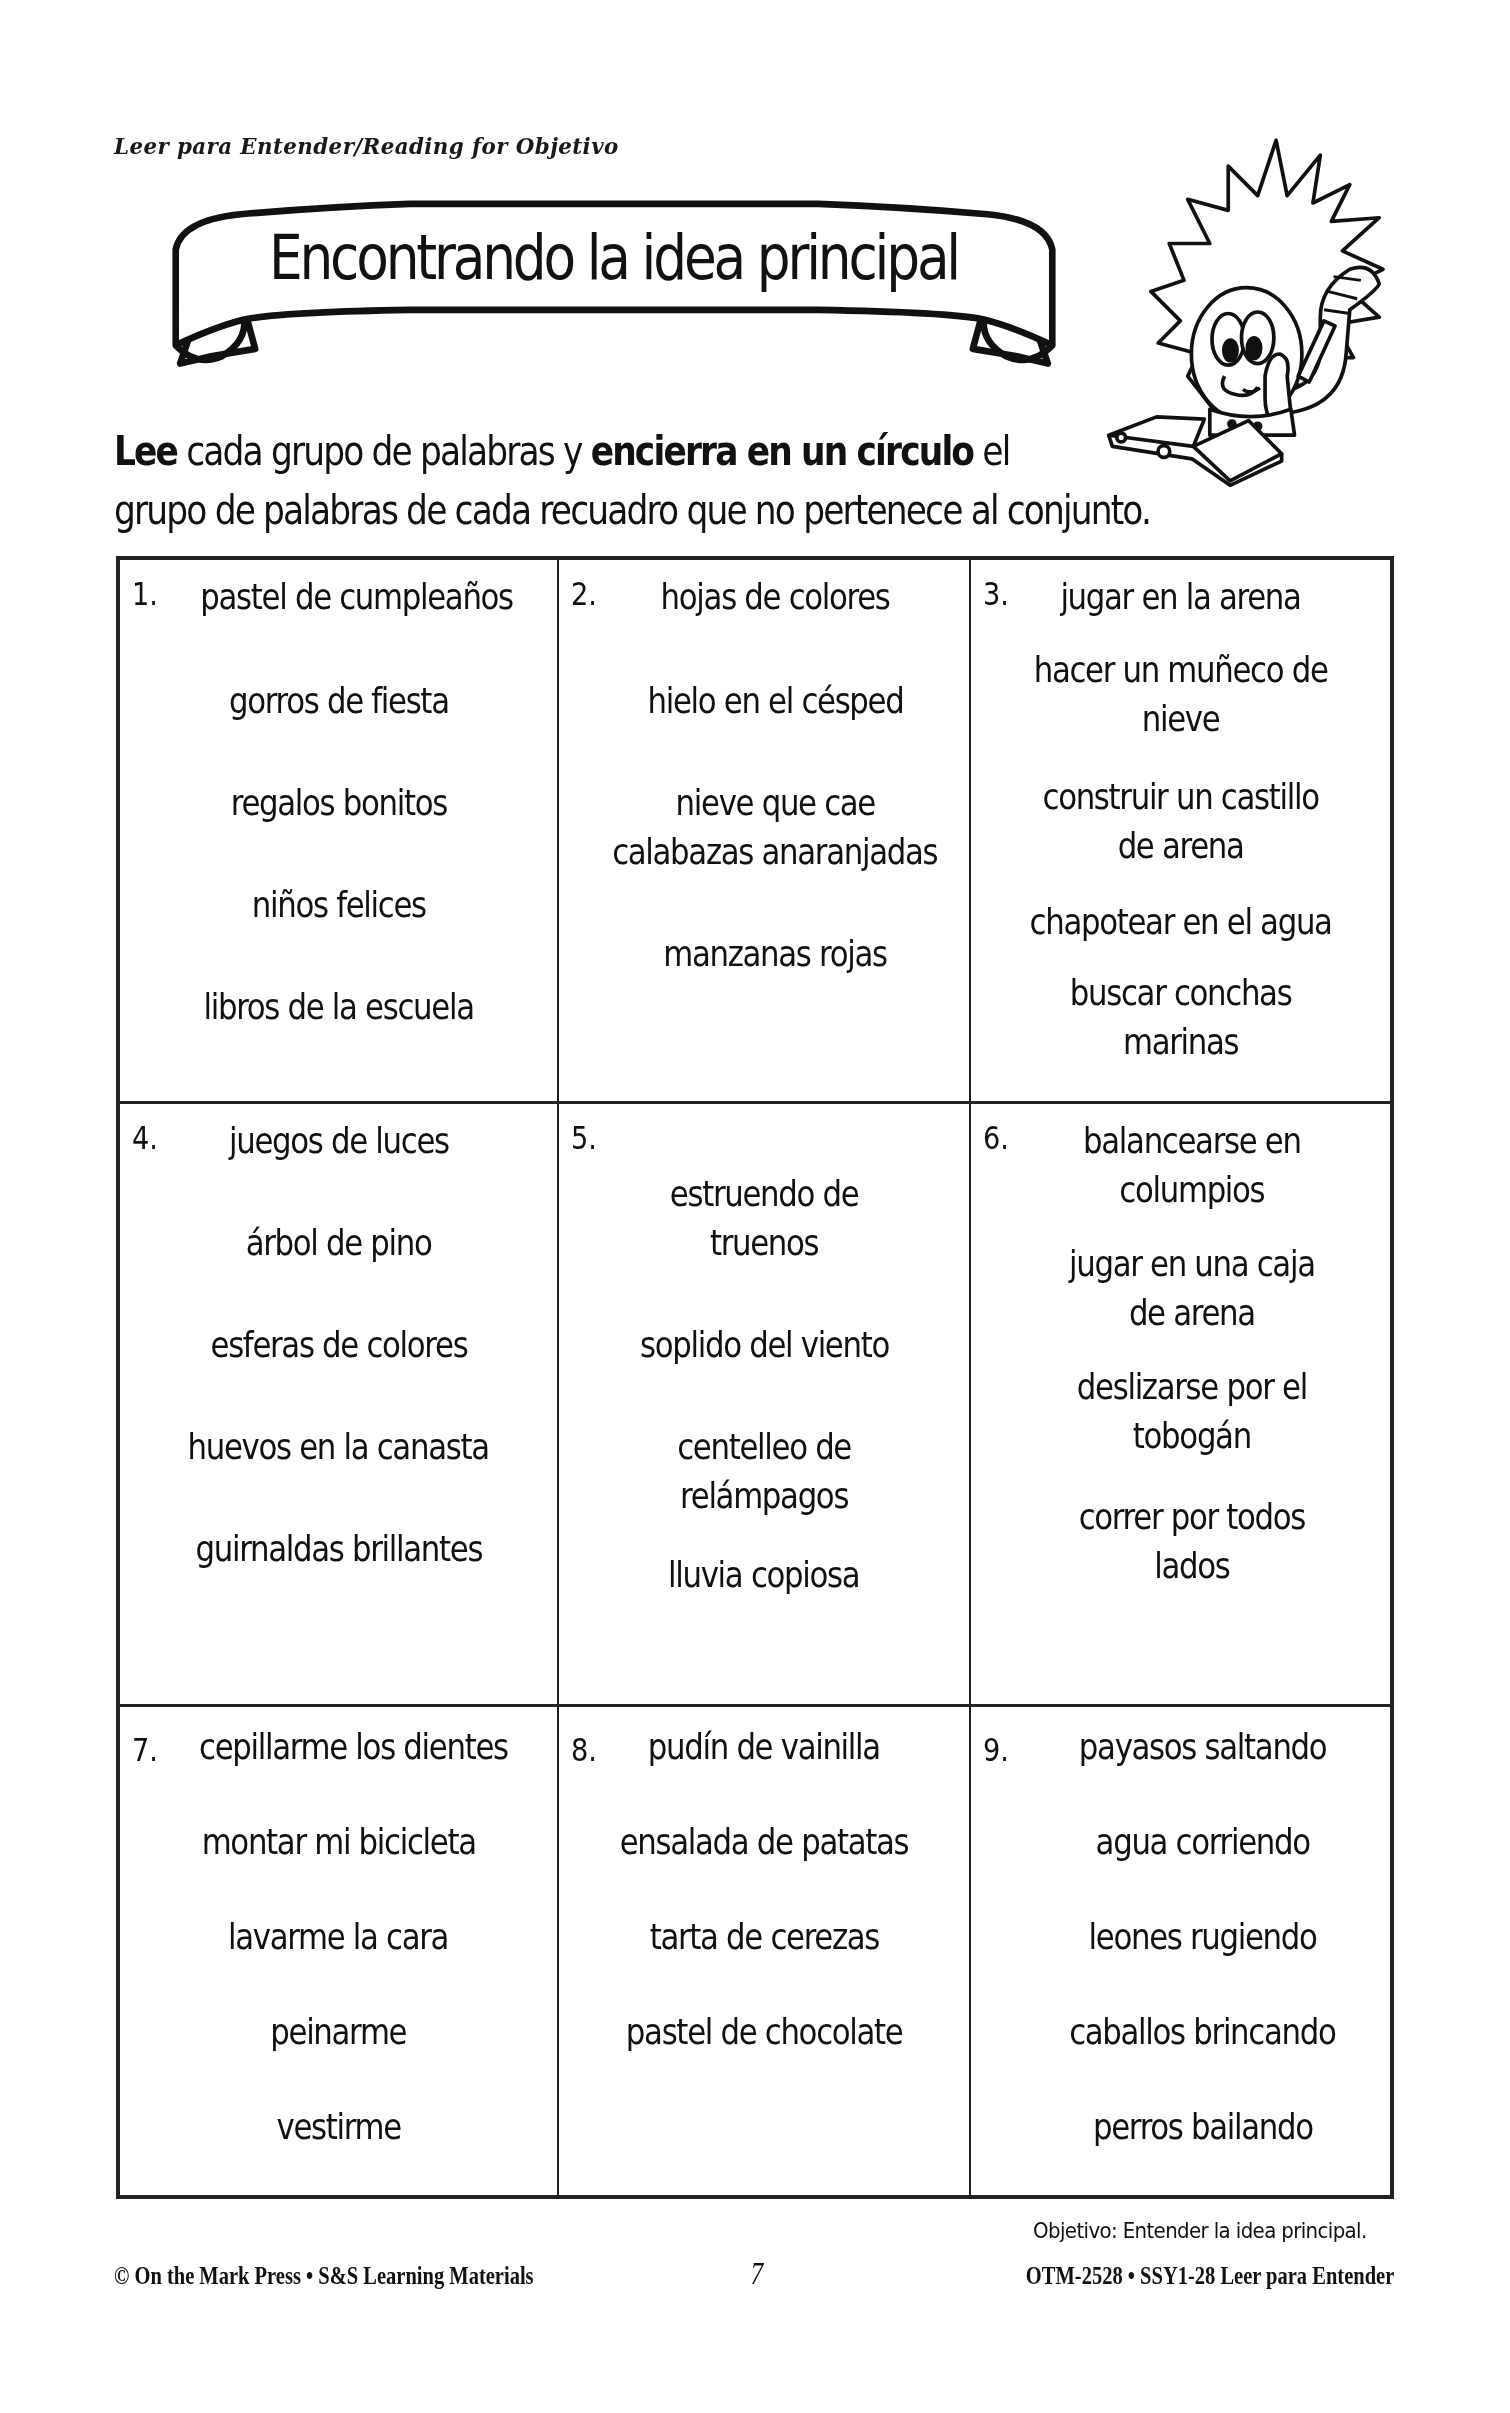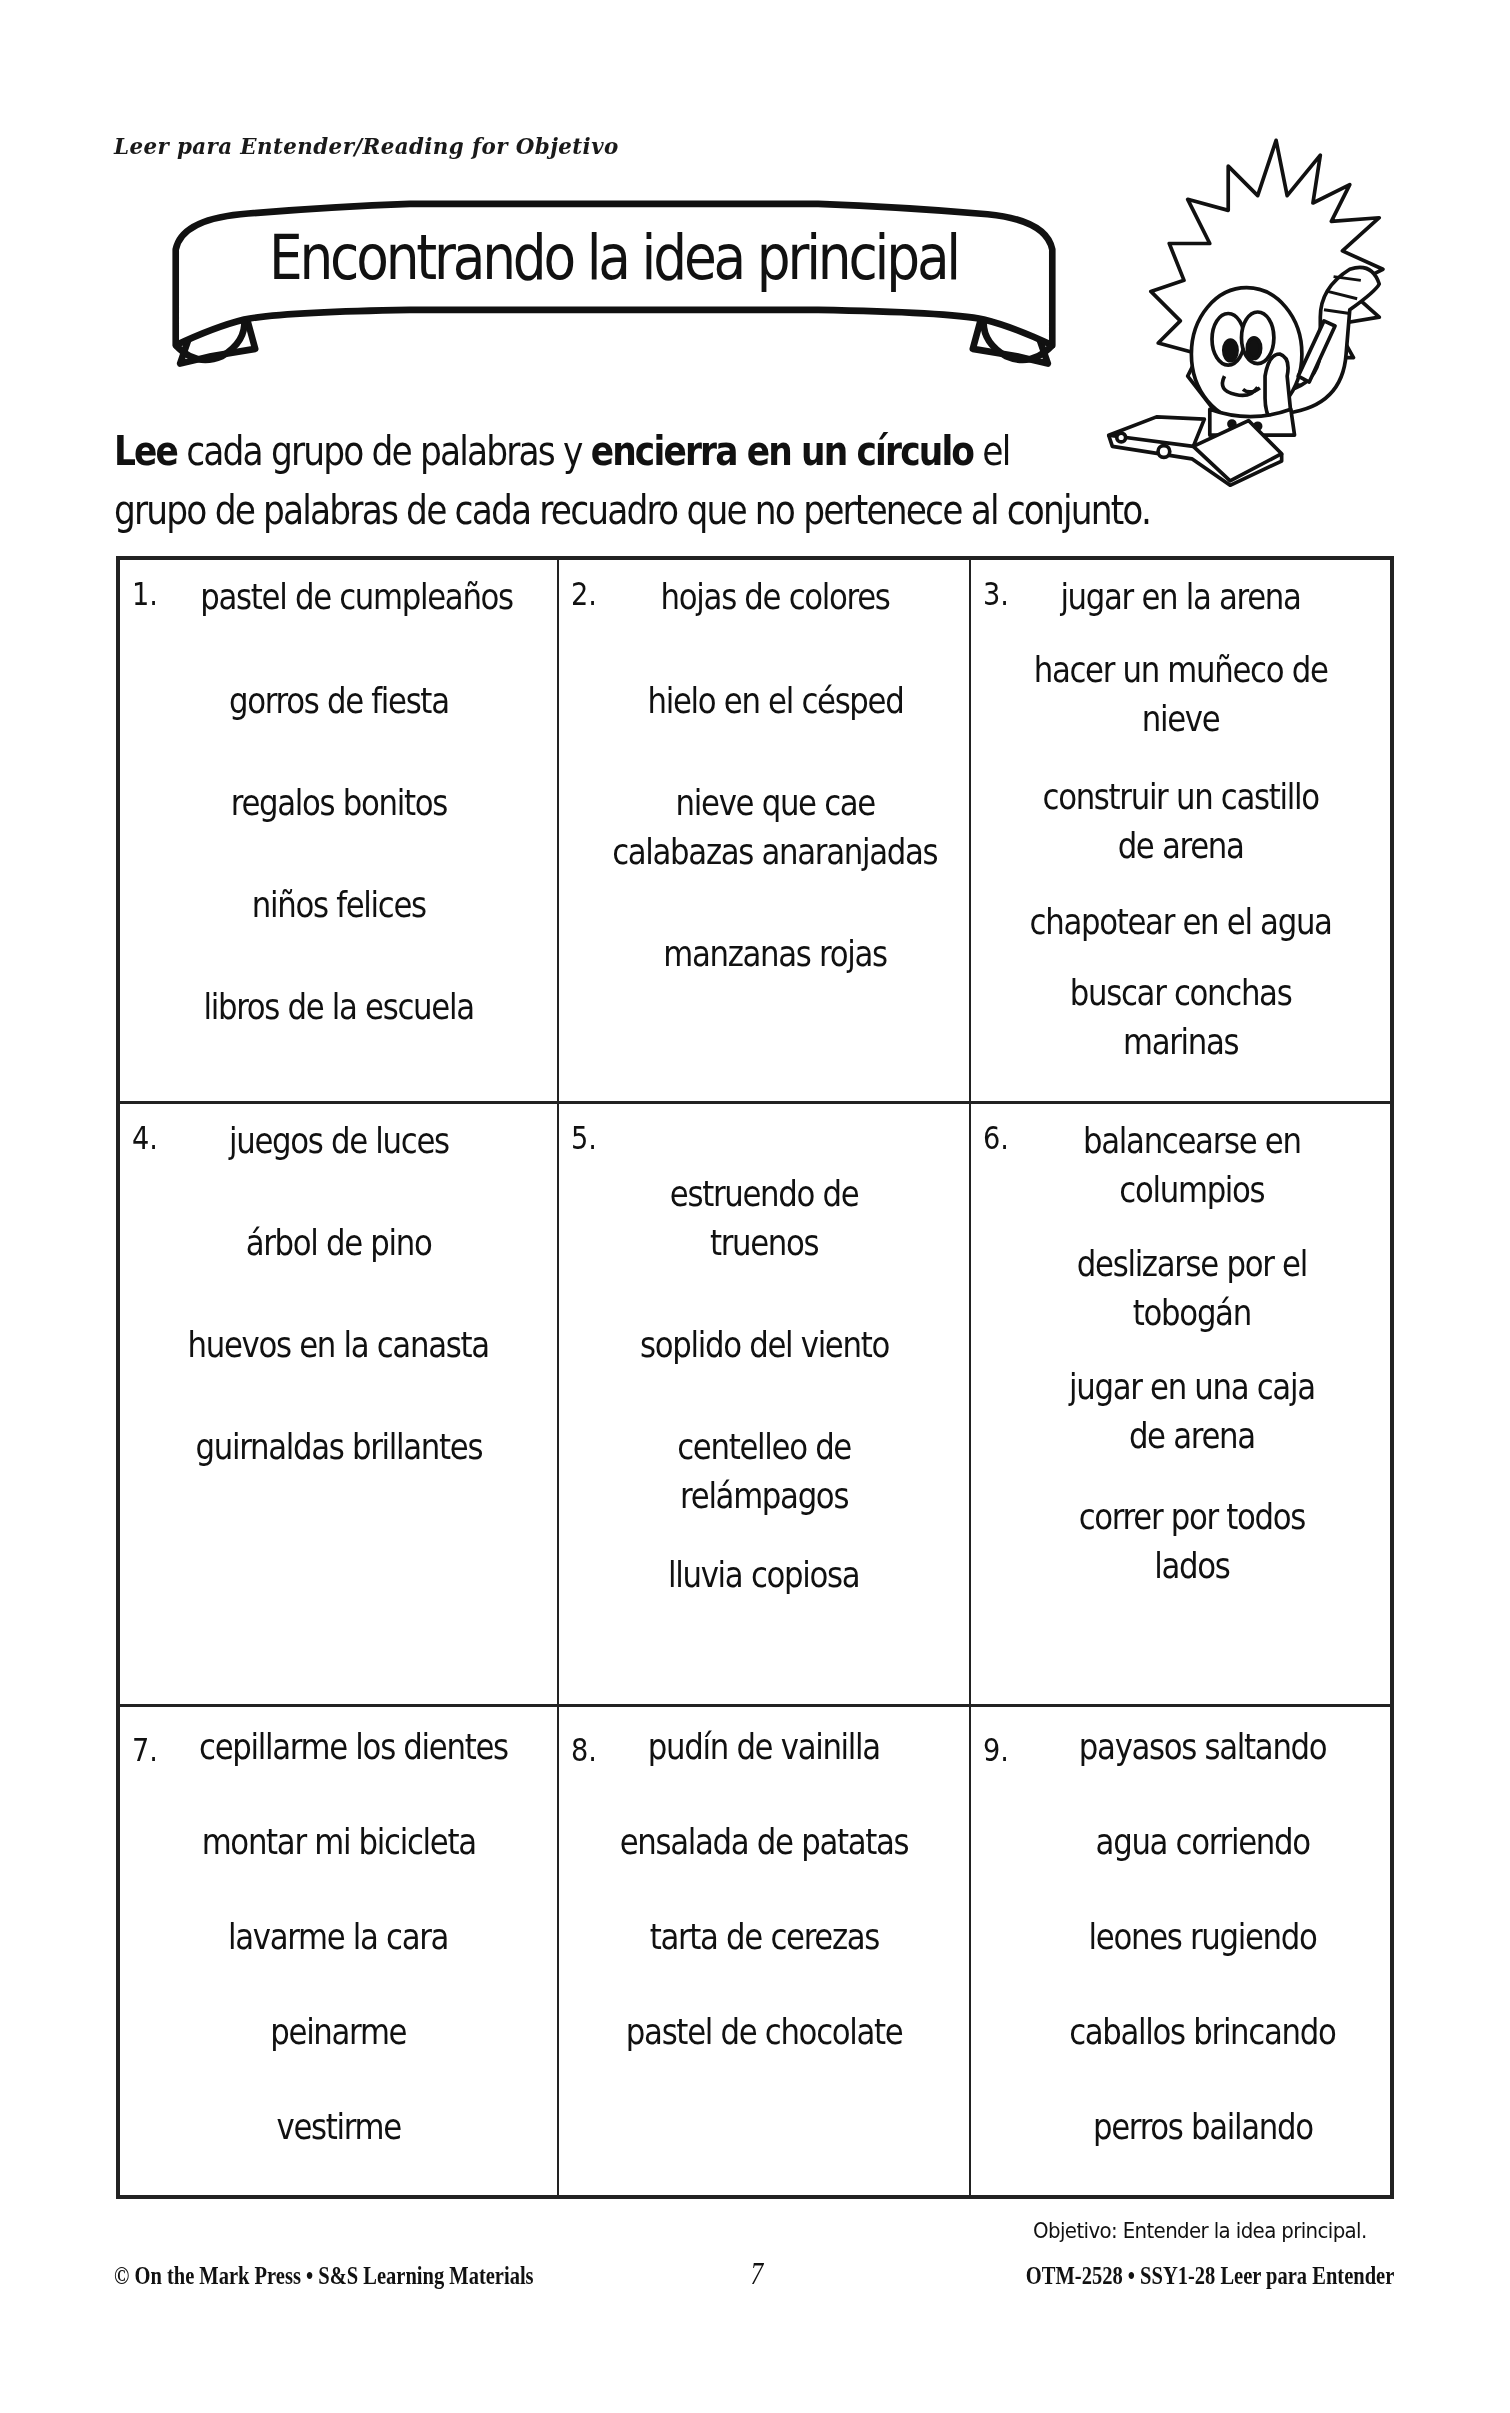--- a/index.html
+++ b/index.html
@@ -120,39 +120,40 @@
       <div class="item" style="margin-top:26.6px;"><span>chapotear en el agua</span></div>
       <div class="item" style="margin-top:22px;"><span>buscar conchas marinas</span></div>
     </div>
   </div>
 
   <div class="cell c1 r2">
     <div class="num">4.</div>
     <div class="cell-inner">
       <div class="item"><span>juegos de luces</span></div>
       <div class="item" style="margin-top:53px;"><span>árbol de pino</span></div>
+      <div class="item" style="margin-top:53px;"><span>esferas de colores</span></div>
       <div class="item" style="margin-top:53px;"><span>huevos en la canasta</span></div>
       <div class="item" style="margin-top:53px;"><span>guirnaldas brillantes</span></div>
     </div>
   </div>
   <div class="cell c2 r2">
     <div class="num">5.</div>
     <div class="cell-inner" style="padding-left:44px; padding-right:44px;">
       <div class="item" style="margin-top:53px;"><span>estruendo de truenos</span></div>
       <div class="item" style="margin-top:53px;"><span>soplido del viento</span></div>
       <div class="item" style="margin-top:53px;"><span>centelleo de relámpagos</span></div>
       <div class="item" style="margin-top:29.5px;"><span>lluvia copiosa</span></div>
     </div>
   </div>
   <div class="cell c3 r2">
     <div class="num">6.</div>
     <div class="cell-inner" style="padding-left:52px; padding-right:29.5px;">
       <div class="item"><span>balancearse en columpios</span></div>
+      <div class="item" style="margin-top:25px;"><span>jugar en una caja de arena</span></div>
       <div class="item" style="margin-top:25px;"><span>deslizarse por el tobogán</span></div>
-      <div class="item" style="margin-top:25px;"><span>jugar en una caja de arena</span></div>
       <div class="item" style="margin-top:32px;"><span>correr por todos lados</span></div>
     </div>
   </div>
 
   <div class="cell c1 r3">
     <div class="num" style="top:23.6px;">7.</div>
     <div class="cell-inner" style="padding-left:29.5px;">
       <div class="item" style="margin-top:3px;"><span>cepillarme los dientes</span></div>
       <div class="item" style="margin-top:46px; margin-left:-29.5px;"><span>montar mi bicicleta</span></div>
       <div class="item" style="margin-top:46px; margin-left:-29.5px;"><span>lavarme la cara</span></div>

